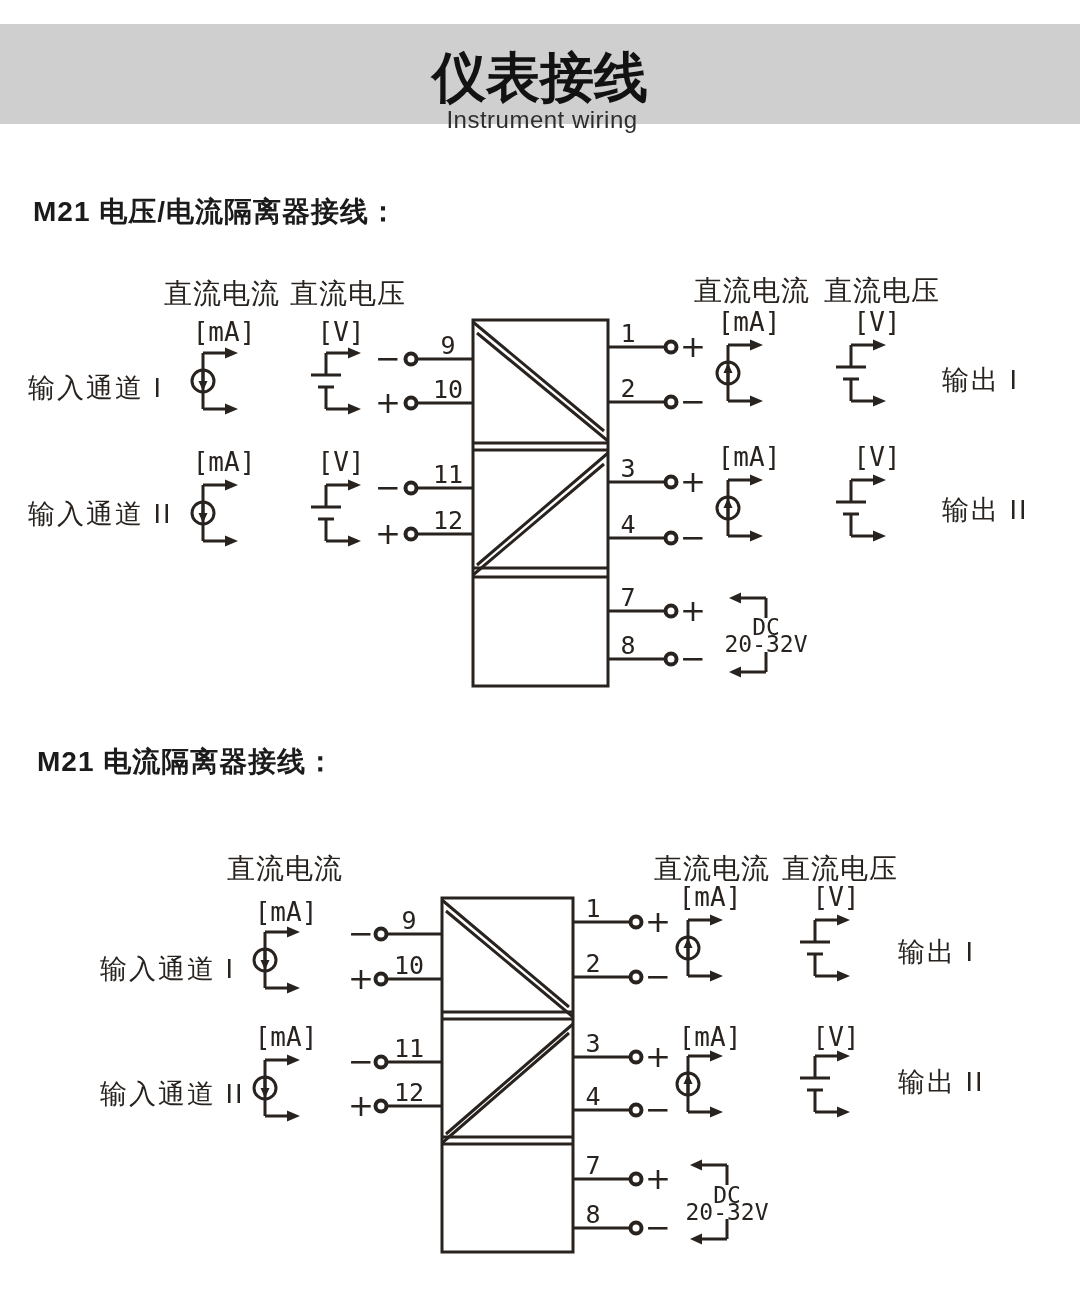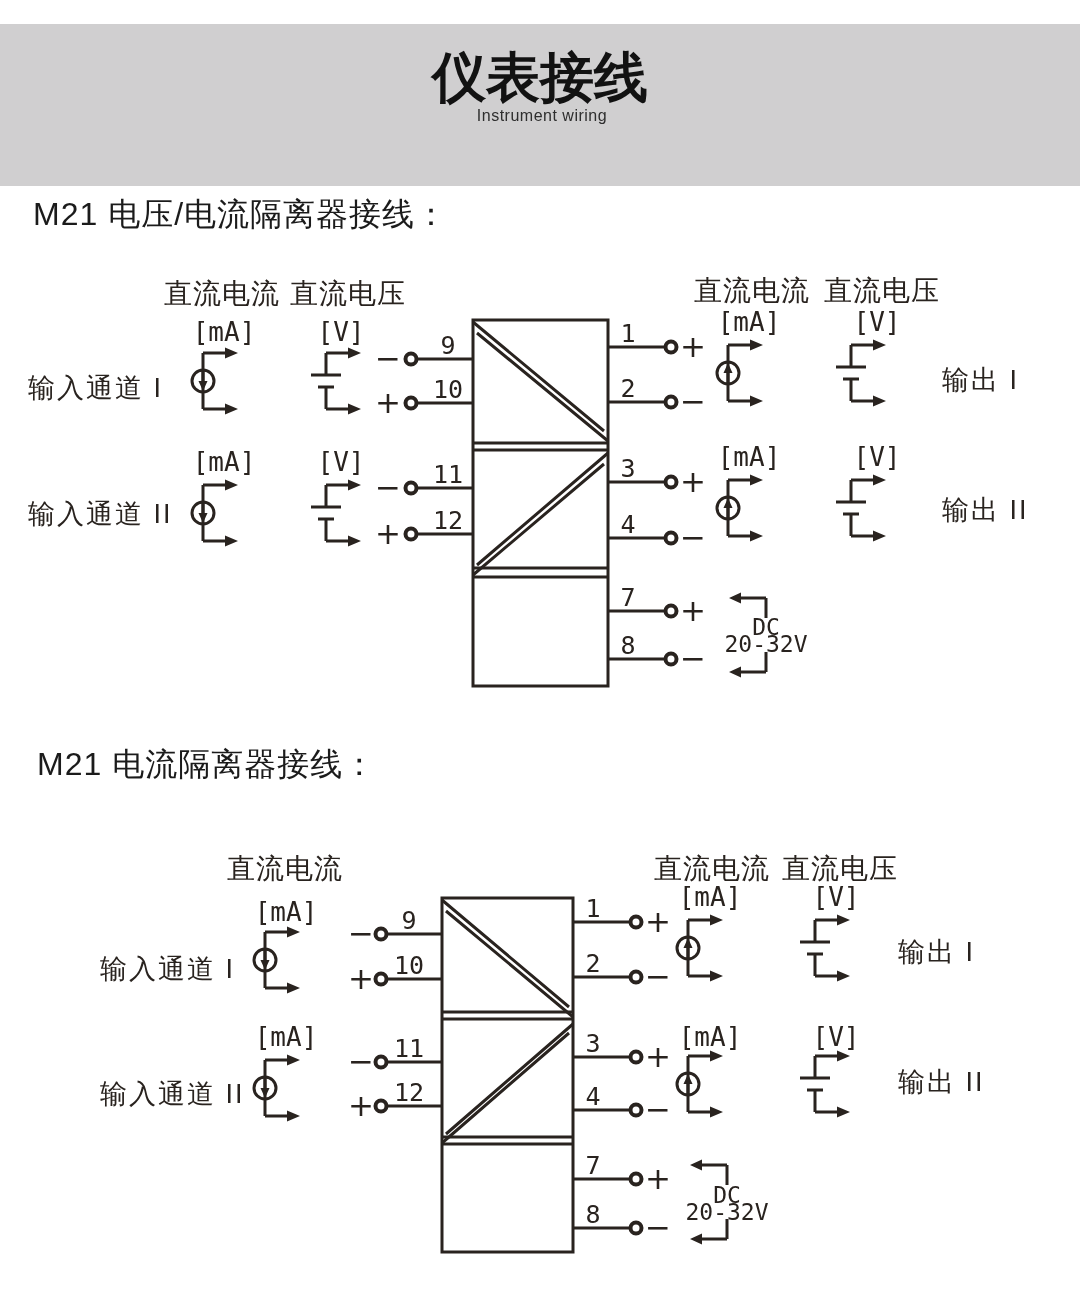--- a/index.html
+++ b/index.html
@@ -1,21 +1,21 @@
 <!DOCTYPE html>
 <html><head>
 <meta charset="utf-8">
 <style>
   * { margin:0; padding:0; box-sizing:border-box; }
   html,body { background:#ffffff; }
   body { width:1080px; height:1302px; position:relative; font-family:"Liberation Sans",sans-serif; color:#262220; overflow:hidden; }
-  .band { position:absolute; left:0; top:24px; width:1080px; height:162px; background:#d0cfd0; }
+  .band { position:absolute; left:0; top:24px; width:1080px; height:100px; background:#d0cfd0; }
   .band .title { position:absolute; left:0; right:0; top:26px; text-align:center; font-size:54px; font-weight:bold; line-height:1; color:#121212; }
-  .band .subtitle { position:absolute; left:4px; right:0; top:84px; text-align:center; font-size:16px; line-height:1; color:#2e2e2e; letter-spacing:0.5px; }
-  .sect-title { position:absolute; font-size:32px; font-weight:400; line-height:1; color:#1b1b1b; letter-spacing:1px; }
+  .band .subtitle { position:absolute; left:4px; right:0; top:84px; text-align:center; font-size:24px; line-height:1; color:#2e2e2e; letter-spacing:0.5px; }
+  .sect-title { position:absolute; font-size:28px; font-weight:700; line-height:1; color:#1b1b1b; letter-spacing:1px; }
   #st1 { left:33px; top:198px; }
   #st2 { left:37px; top:748px; }
   svg.diagram { position:absolute; left:0; }
   #d1 { top:270px; }
   #d2 { top:850px; }
   .ln { stroke:#29231f; stroke-width:3; fill:none; }
   .fl { fill:#29231f; stroke:none; }
   text { fill:#29231f; }
   .cjk  { font-size:27px; letter-spacing:2px; font-family:"Liberation Sans",sans-serif; }
   .cjkh { font-size:28px; letter-spacing:1px; text-anchor:middle; font-family:"Liberation Sans",sans-serif; }

